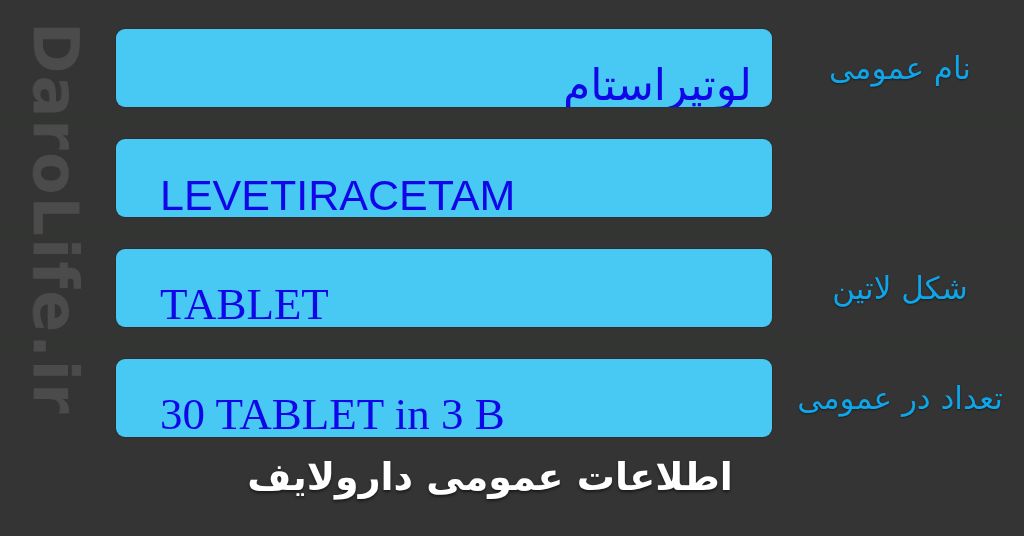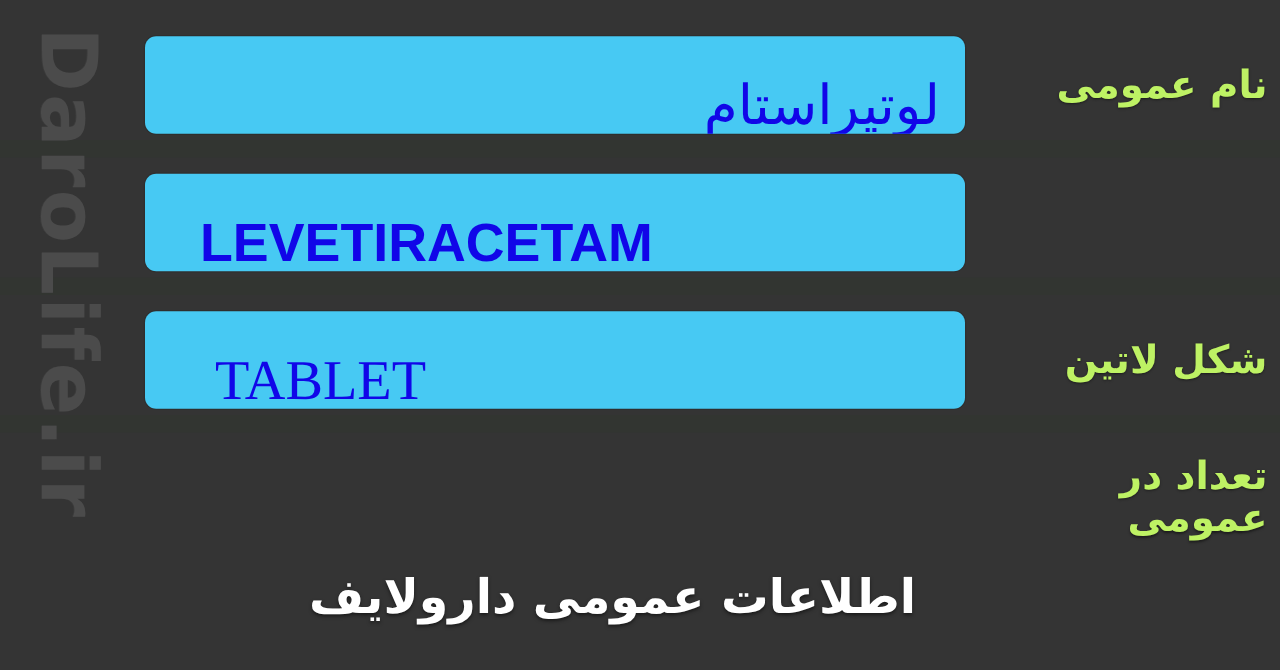--- a/index.html
+++ b/index.html
@@ -80,45 +80,44 @@
     line-height: 1;
     overflow: hidden;
     white-space: nowrap;
   }
   
   .value.latin-sans {
     font-family: "Liberation Sans", sans-serif;
     font-size: 43px;
     padding-left: 44px;
     text-align: left;
-    font-weight: bold;
   }
   
   .value.latin-serif {
     font-family: "Liberation Serif", serif;
     font-size: 45px;
-    padding-left: 56px;
+    padding-left: 44px;
     text-align: left;
   }
   
   .value.persian {
     font-family: "DejaVu Sans", sans-serif;
     font-size: 44px;
     padding-right: 20px;
     text-align: right;
     direction: rtl;
   }
   .label {
     position: absolute;
     left: 786px;
     width: 228px;
-    text-align: right;
-    color: #bef264;
+    text-align: center;
+    color: #0ea5e9;
     font-family: "DejaVu Sans", sans-serif;
-    font-weight: bold;
+    font-weight: normal;
     font-size: 31px;
     direction: rtl;
     line-height: 1.1;
     text-shadow: 0 1px 2px rgba(0,0,0,.45);
   }
   
   #caption {
     position: absolute;
     left: 0;
     top: 455px;
@@ -159,18 +158,21 @@
   </div>
 
   <div class="row" style="top:249px">
     <div class="bar">
       <div class="value latin-serif">TABLET</div>
     </div>
     <div class="label">شکل لاتین</div>
   </div>
 
   <div class="row" style="top:359px">
+    <div class="bar">
+      <div class="value latin-serif">30 TABLET in 3 B</div>
+    </div>
     <div class="label">تعداد در عمومی</div>
   </div>
 
   <div id="caption">اطلاعات عمومی دارولایف</div>
 
 </div>
 
 </body></html>

